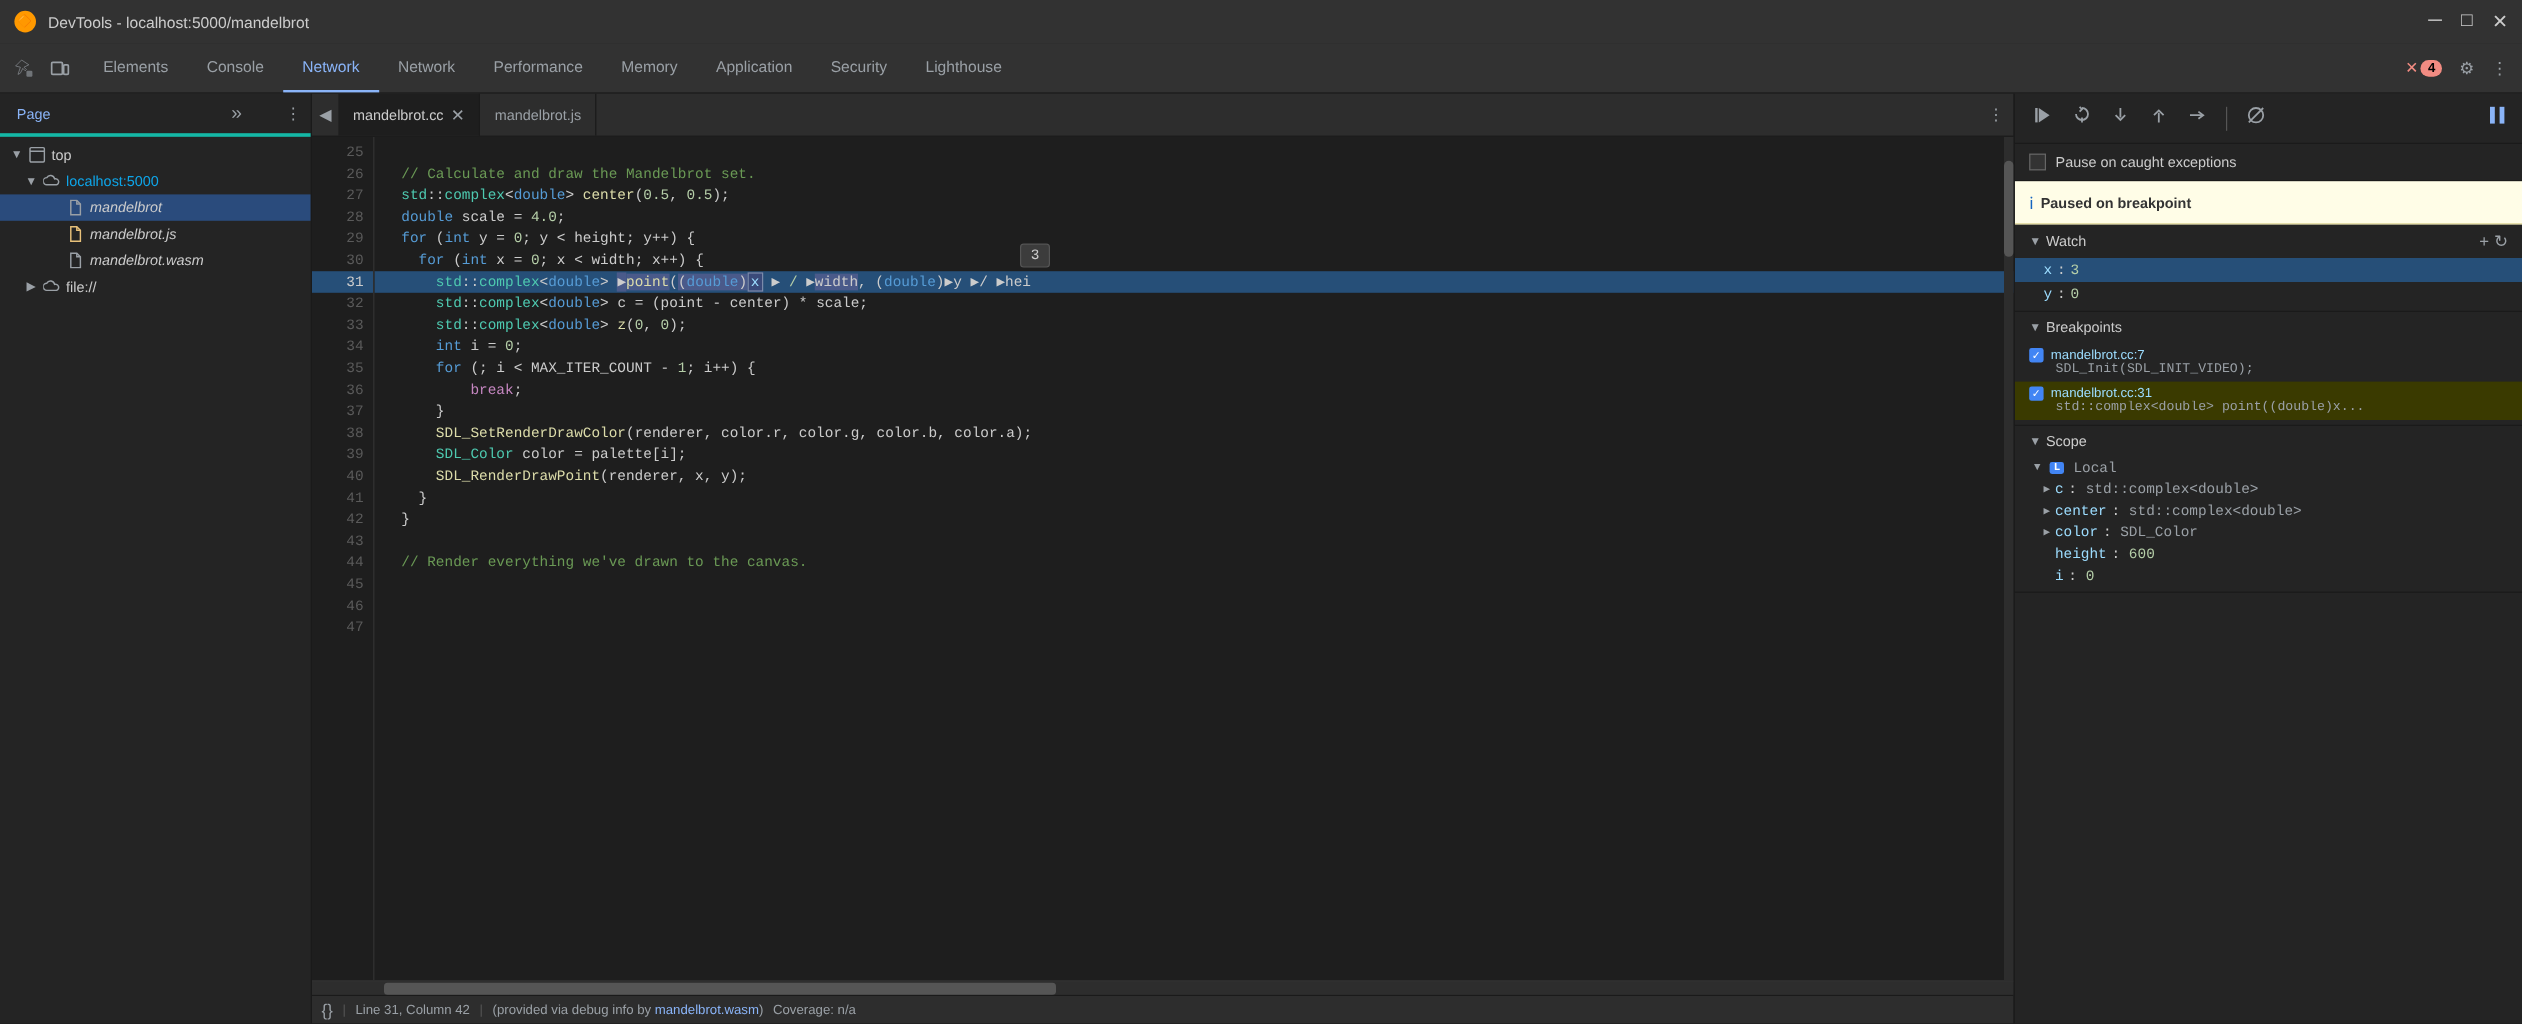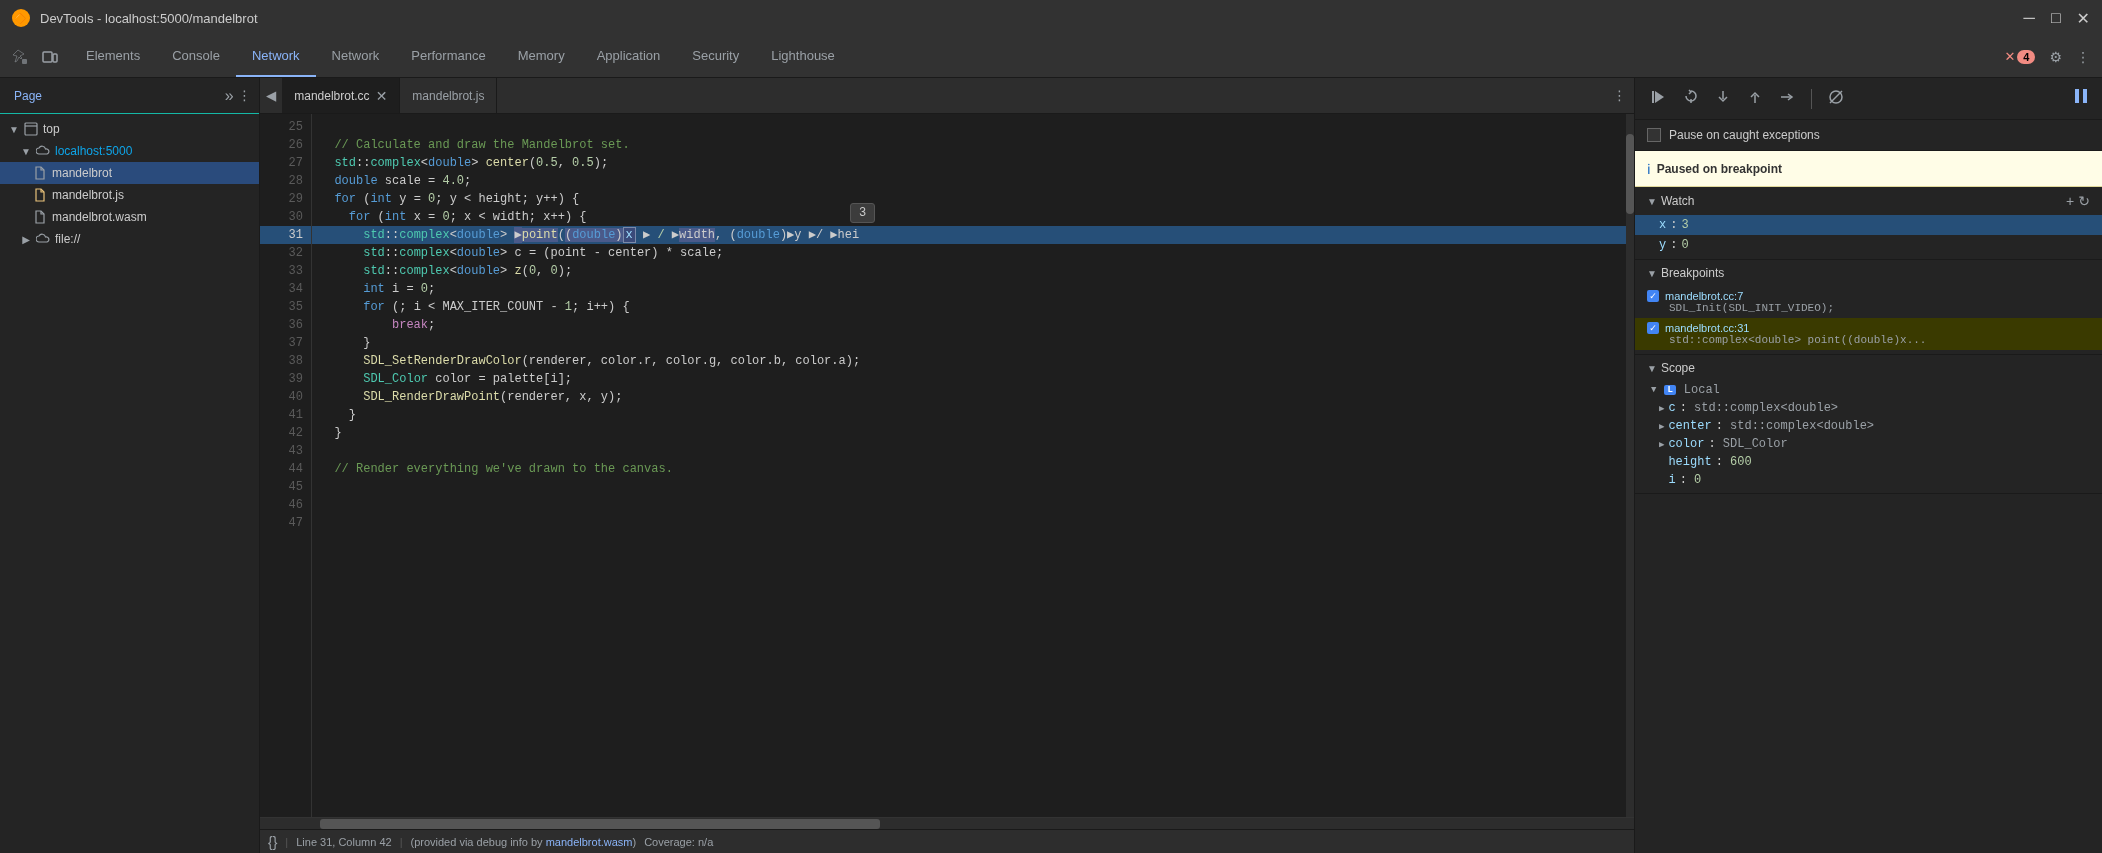--- a/index.html
+++ b/index.html
@@ -87,23 +87,24 @@
       width: 260px;
       background: #242424;
       border-right: 1px solid #1a1a1a;
       display: flex;
       flex-direction: column;
       overflow: hidden;
     }
     .sidebar-tabs {
       display: flex;
       align-items: center;
-      border-bottom: 1px solid #14b8a6;
+      border-bottom: 3px solid #14b8a6;
       height: 36px;
       padding: 0 4px;
+      gap: 32px;
     }
     .sidebar-tab {
       padding: 4px 10px;
       color: #9aa0a6;
       cursor: pointer;
       font-size: 12px;
       border-radius: 3px;
     }
     .sidebar-tab.active { color: #8ab4f8; }
     .sidebar-more-btn { margin-left: auto; background: none; border: none; color: #9aa0a6; cursor: pointer; font-size: 16px; }
@@ -119,21 +120,21 @@
       align-items: center;
       padding: 2px 8px;
       cursor: pointer;
       font-size: 12px;
       color: #ccc;
       height: 22px;
     }
     .tree-item.selected { background: #2a4b7c; }
     .tree-indent-0 { padding-left: 8px; }
     .tree-indent-1 { padding-left: 20px; }
-    .tree-indent-2 { padding-left: 17px; }
+    .tree-indent-2 { padding-left: 40px; font-style: italic; }
     .tree-arrow { width: 12px; height: 12px; display: inline-flex; align-items: center; justify-content: center; margin-right: 3px; font-size: 10px; color: #9aa0a6; }
     .tree-icon { width: 16px; height: 16px; margin-right: 4px; display: inline-flex; align-items: center; justify-content: center; font-size: 12px; }
     .icon-file-js { color: #f0c040; }
     .icon-cloud { color: #9aa0a6; }
 
     
     .editor-area {
       flex: 1;
       display: flex;
       flex-direction: column;
@@ -266,21 +267,21 @@
       left: 60px;
       height: 10px;
       width: 560px;
       top: 1px;
       background: #555;
       border-radius: 3px;
     }
 
     
     .right-panel {
-      width: 468px;
+      width: 424px;
       background: #242424;
       border-left: 1px solid #1a1a1a;
       display: flex;
       flex-direction: column;
       overflow: hidden;
     }
 
     
     .debug-toolbar {
       display: flex;

